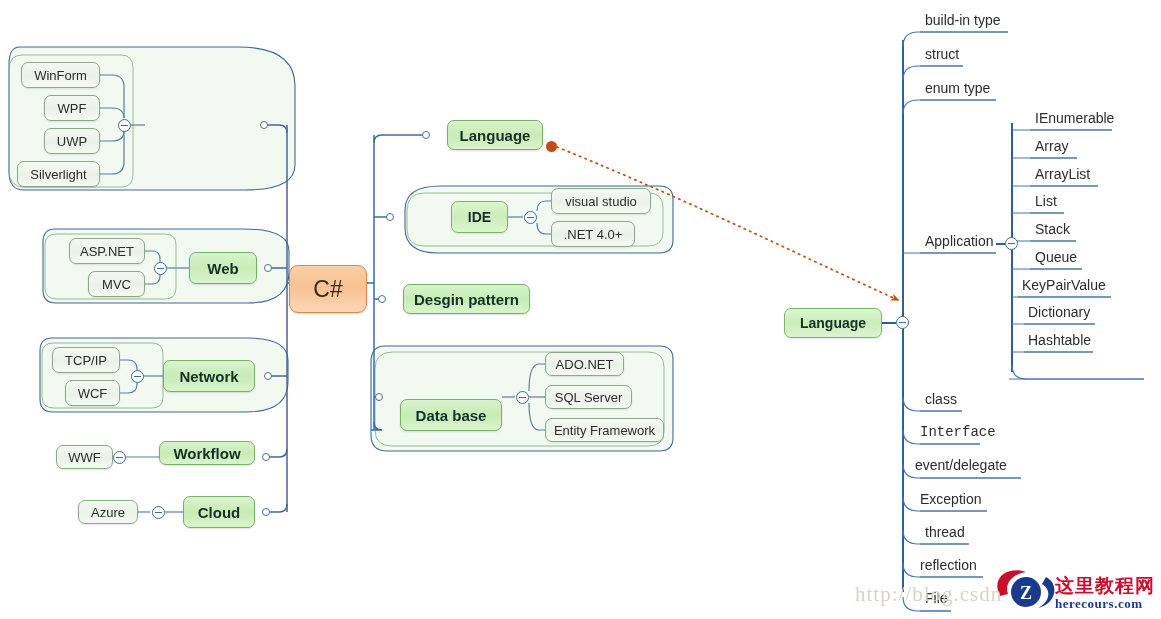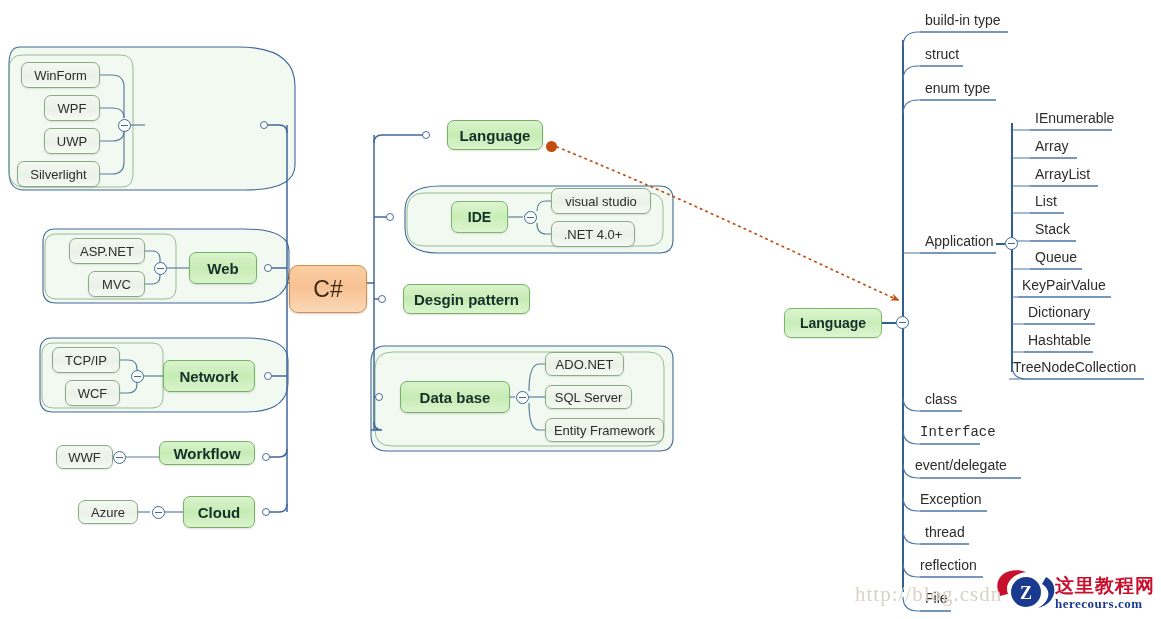--- a/index.html
+++ b/index.html
@@ -345,21 +345,21 @@
     <span>.NET 4.0+</span>
   </div>
   <div class="collapse" style="left:524px;top:211px;"></div>
   <div class="dot" style="left:386px;top:213px;"></div>
 
   <div class="node main" style="left:403px;top:284px;width:127px;height:30px;">
     <span>Desgin pattern</span>
   </div>
   <div class="dot" style="left:378px;top:295px;"></div>
 
-  <div class="node main" style="left:400px;top:381px;width:110px;height:32px;">
+  <div class="node main" style="left:400px;top:399px;width:102px;height:32px;">
     <span>Data base</span>
   </div>
   <div class="node leaf" style="left:545px;top:352px;width:79px;height:24px;">
     <span>ADO.NET</span>
   </div>
   <div class="node leaf" style="left:545px;top:385px;width:87px;height:24px;">
     <span>SQL Server</span>
   </div>
   <div class="node leaf" style="left:545px;top:418px;width:119px;height:24px;">
     <span>Entity Framework</span>
@@ -406,23 +406,20 @@
     <span>Queue</span>
   </div>
   <div class="node text-node" style="left:1020px;top:277px;width:105px;height:20px;">
     <span>KeyPairValue</span>
   </div>
   <div class="node text-node" style="left:1026px;top:304px;width:85px;height:20px;">
     <span>Dictionary</span>
   </div>
   <div class="node text-node" style="left:1026px;top:332px;width:85px;height:20px;">
     <span>Hashtable</span>
-  </div>
-  <div class="node text-node" style="left:1011px;top:359px;width:150px;height:20px;">
-    <span>TreeNodeCollection</span>
   </div>
 
   <div class="node text-node" style="left:923px;top:391px;width:55px;height:20px;">
     <span>class</span>
   </div>
   <div class="node text-node" style="left:918px;top:424px;width:75px;height:20px;font-family:Liberation Mono, monospace;">
     <span>Interface</span>
   </div>
   <div class="node text-node" style="left:913px;top:457px;width:120px;height:20px;">
     <span>event/delegate</span>

